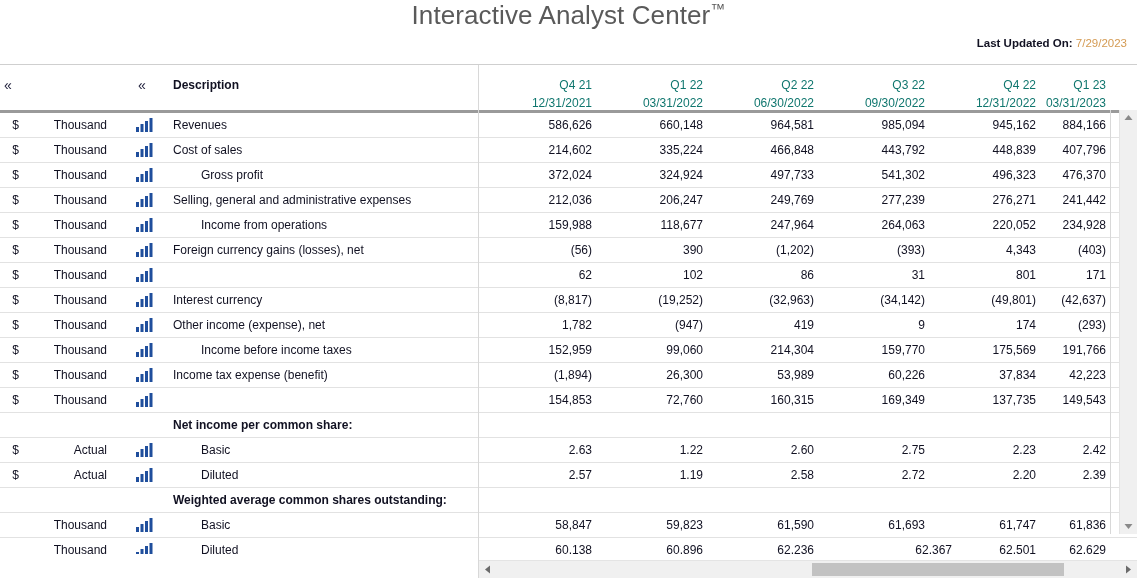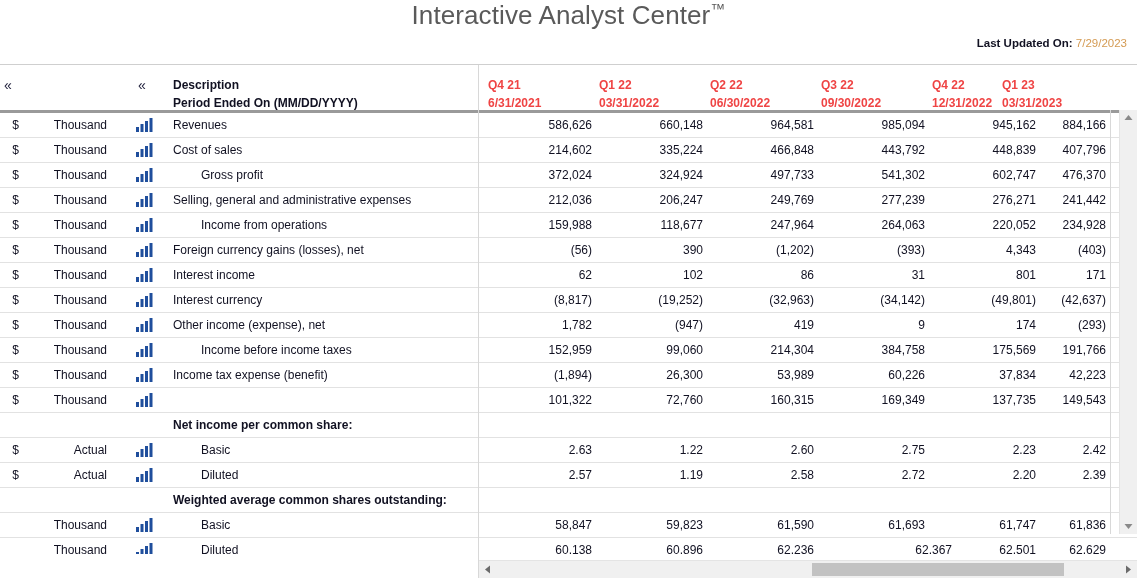--- a/index.html
+++ b/index.html
@@ -113,24 +113,24 @@
     font-weight: bold;
     color: #111122;
     white-space: nowrap;
   }
 
   
   .hcol {
     position: absolute;
     top: 0;
     width: 104px;
-    text-align: left;
+    text-align: right;
     font-size: 12px;
-    font-weight: bold;
-    color: #ef4444;
+    font-weight: normal;
+    color: #0f766e;
     white-space: nowrap;
   }
 
   
   .vsep {
     position: absolute;
     top: 0;
     left: 478px;
     width: 1px;
     height: 514px;
@@ -300,22 +300,21 @@
       <span class="chev c2">«</span>
       <span class="hcell-desc">Description</span>
       <span class="hcol" style="left:488px">Q4 21</span>
       <span class="hcol" style="left:599px">Q1 22</span>
       <span class="hcol" style="left:710px">Q2 22</span>
       <span class="hcol" style="left:821px">Q3 22</span>
       <span class="hcol" style="left:932px">Q4 22</span>
       <span class="hcol" style="left:1002px">Q1 23</span>
     </div>
     <div class="hrow r2">
-      <span class="hcell-desc">Period Ended On (MM/DD/YYYY)</span>
-      <span class="hcol" style="left:488px">6/31/2021</span>
+      <span class="hcol" style="left:488px">12/31/2021</span>
       <span class="hcol" style="left:599px">03/31/2022</span>
       <span class="hcol" style="left:710px">06/30/2022</span>
       <span class="hcol" style="left:821px">09/30/2022</span>
       <span class="hcol" style="left:932px">12/31/2022</span>
       <span class="hcol" style="left:1002px">03/31/2023</span>
     </div>
   </div>
 
   <div class="tbody" id="tbody">
       <div class="row">
@@ -365,21 +364,21 @@
             <rect x="4.5" y="6" width="3" height="8" fill="#1f4e9c"></rect>
             <rect x="9" y="3" width="3" height="11" fill="#1f4e9c"></rect>
             <rect x="13.5" y="0" width="3" height="14" fill="#1f4e9c"></rect>
           </svg>
         </span>
         <span class="c-desc indent">Gross profit</span>
         <span class="c-num" style="left:488px">372,024</span>
         <span class="c-num" style="left:599px">324,924</span>
         <span class="c-num" style="left:710px">497,733</span>
         <span class="c-num" style="left:821px">541,302</span>
-        <span class="c-num" style="left:932px">602,747</span>
+        <span class="c-num" style="left:932px">496,323</span>
         <span class="c-num" style="left:1002px">476,370</span>
       </div>
       <div class="row">
         <span class="c-cur">$</span>
         <span class="c-unit">Thousand</span>
         <span class="c-icon">
           <svg class="bar-icon" width="18" height="14" viewBox="0 0 18 14">
             <rect x="0" y="9" width="3" height="5" fill="#1f4e9c"></rect>
             <rect x="4.5" y="6" width="3" height="8" fill="#1f4e9c"></rect>
             <rect x="9" y="3" width="3" height="11" fill="#1f4e9c"></rect>
@@ -436,21 +435,20 @@
         <span class="c-cur">$</span>
         <span class="c-unit">Thousand</span>
         <span class="c-icon">
           <svg class="bar-icon" width="18" height="14" viewBox="0 0 18 14">
             <rect x="0" y="9" width="3" height="5" fill="#1f4e9c"></rect>
             <rect x="4.5" y="6" width="3" height="8" fill="#1f4e9c"></rect>
             <rect x="9" y="3" width="3" height="11" fill="#1f4e9c"></rect>
             <rect x="13.5" y="0" width="3" height="14" fill="#1f4e9c"></rect>
           </svg>
         </span>
-        <span class="c-desc">Interest income</span>
         <span class="c-num" style="left:488px">62</span>
         <span class="c-num" style="left:599px">102</span>
         <span class="c-num" style="left:710px">86</span>
         <span class="c-num" style="left:821px">31</span>
         <span class="c-num" style="left:932px">801</span>
         <span class="c-num" style="left:1002px">171</span>
       </div>
       <div class="row">
         <span class="c-cur">$</span>
         <span class="c-unit">Thousand</span>
@@ -497,21 +495,21 @@
             <rect x="0" y="9" width="3" height="5" fill="#1f4e9c"></rect>
             <rect x="4.5" y="6" width="3" height="8" fill="#1f4e9c"></rect>
             <rect x="9" y="3" width="3" height="11" fill="#1f4e9c"></rect>
             <rect x="13.5" y="0" width="3" height="14" fill="#1f4e9c"></rect>
           </svg>
         </span>
         <span class="c-desc indent">Income before income taxes</span>
         <span class="c-num" style="left:488px">152,959</span>
         <span class="c-num" style="left:599px">99,060</span>
         <span class="c-num" style="left:710px">214,304</span>
-        <span class="c-num" style="left:821px">384,758</span>
+        <span class="c-num" style="left:821px">159,770</span>
         <span class="c-num" style="left:932px">175,569</span>
         <span class="c-num" style="left:1002px">191,766</span>
       </div>
       <div class="row">
         <span class="c-cur">$</span>
         <span class="c-unit">Thousand</span>
         <span class="c-icon">
           <svg class="bar-icon" width="18" height="14" viewBox="0 0 18 14">
             <rect x="0" y="9" width="3" height="5" fill="#1f4e9c"></rect>
             <rect x="4.5" y="6" width="3" height="8" fill="#1f4e9c"></rect>
@@ -531,21 +529,21 @@
         <span class="c-cur">$</span>
         <span class="c-unit">Thousand</span>
         <span class="c-icon">
           <svg class="bar-icon" width="18" height="14" viewBox="0 0 18 14">
             <rect x="0" y="9" width="3" height="5" fill="#1f4e9c"></rect>
             <rect x="4.5" y="6" width="3" height="8" fill="#1f4e9c"></rect>
             <rect x="9" y="3" width="3" height="11" fill="#1f4e9c"></rect>
             <rect x="13.5" y="0" width="3" height="14" fill="#1f4e9c"></rect>
           </svg>
         </span>
-        <span class="c-num" style="left:488px">101,322</span>
+        <span class="c-num" style="left:488px">154,853</span>
         <span class="c-num" style="left:599px">72,760</span>
         <span class="c-num" style="left:710px">160,315</span>
         <span class="c-num" style="left:821px">169,349</span>
         <span class="c-num" style="left:932px">137,735</span>
         <span class="c-num" style="left:1002px">149,543</span>
       </div>
       <div class="row section">
         <span class="c-desc bold">Net income per common share:</span>
       </div>
       <div class="row">

